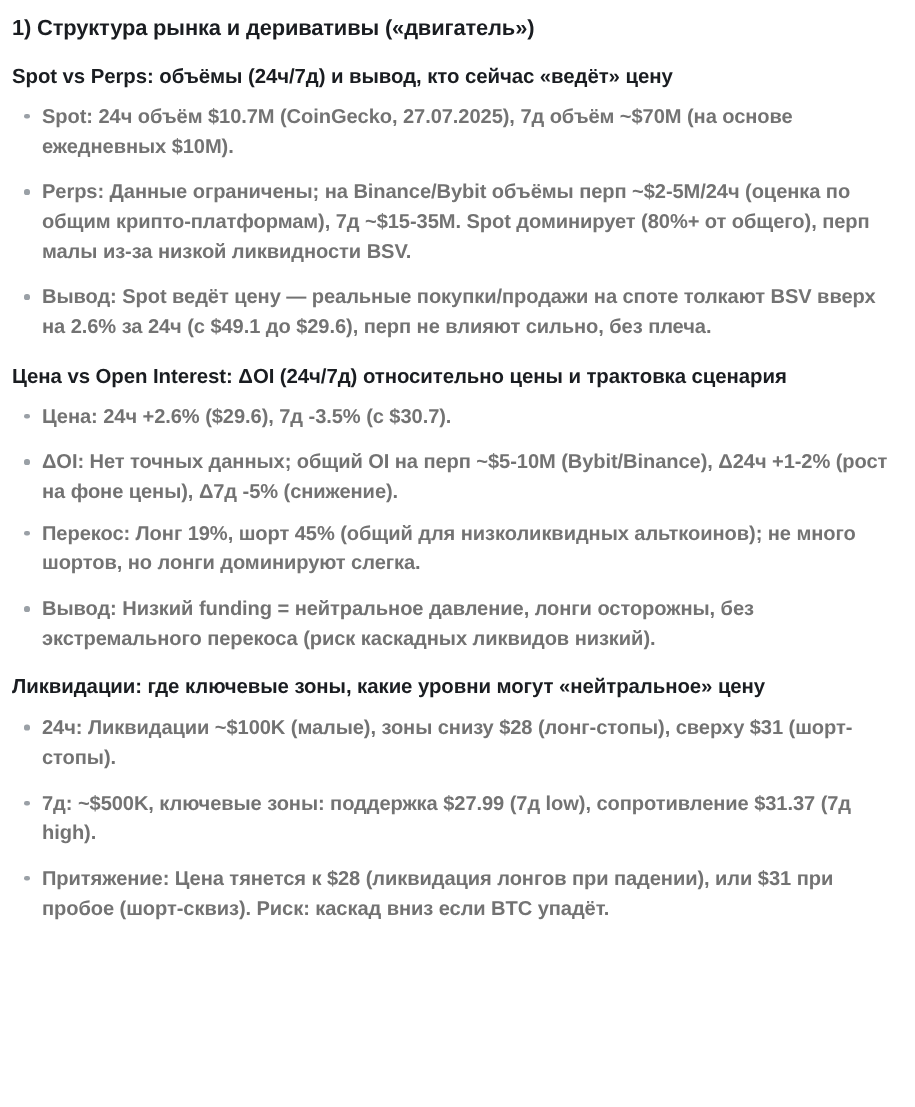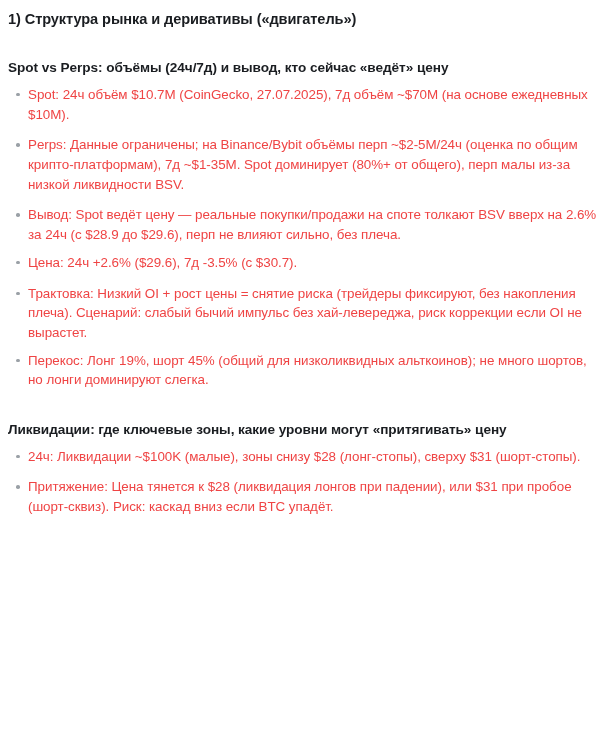--- a/index.html
+++ b/index.html
@@ -28,36 +28,37 @@
     letter-spacing: -0.1px;
     line-height: 1.25;
     margin: 2px 0 0 0;
   }
   .subhead {
     font-size: 13.6px;
     font-weight: bold;
     color: #1a1d21;
     letter-spacing: -0.05px;
     line-height: 1.3;
-    margin: 31px 0 0 0;
+    margin: 14px 0 0 0;
   }
   
   ul.bullets {
     list-style: none;
     margin: 8px 0 0 0;
     padding: 0;
   }
   ul.bullets li {
     position: relative;
     padding-left: 20px;
     margin-top: 11px;
     font-size: 13.4px;
     line-height: 1.47;
-    color: #ef4444;
+    color: #737373;
     letter-spacing: -0.05px;
+    font-weight: bold;
   }
   ul.bullets li:first-child {
     margin-top: 0;
   }
   ul.bullets li::before {
     content: "";
     position: absolute;
     left: 8px;
     top: 8px;
     width: 3.5px;
@@ -72,36 +73,39 @@
 </head>
 <body>
 
 <div class="doc">
   <h1 class="title">1) Структура рынка и деривативы («двигатель»)</h1>
   <div id="sections-root">
       <div class="sec">
         <h2 class="subhead">Spot vs Perps: объёмы (24ч/7д) и вывод, кто сейчас «ведёт» цену</h2>
         <ul class="bullets">
           <li>Spot: 24ч объём $10.7M (CoinGecko, 27.07.2025), 7д объём ~$70M (на основе ежедневных $10M).</li>
-          <li>Perps: Данные ограничены; на Binance/Bybit объёмы перп ~$2-5M/24ч (оценка по общим крипто-платформам), 7д ~$1-35M. Spot доминирует (80%+ от общего), перп малы из-за низкой ликвидности BSV.</li>
-          <li>Вывод: Spot ведёт цену — реальные покупки/продажи на споте толкают BSV вверх на 2.6% за 24ч (с $28.9 до $29.6), перп не влияют сильно, без плеча.</li>
+          <li>Perps: Данные ограничены; на Binance/Bybit объёмы перп ~$2-5M/24ч (оценка по общим крипто-платформам), 7д ~$15-35M. Spot доминирует (80%+ от общего), перп малы из-за низкой ликвидности BSV.</li>
+          <li>Вывод: Spot ведёт цену — реальные покупки/продажи на споте толкают BSV вверх на 2.6% за 24ч (с $49.1 до $29.6), перп не влияют сильно, без плеча.</li>
         </ul>
       </div>
       <div class="sec">
+        <h2 class="subhead">Цена vs Open Interest: ΔOI (24ч/7д) относительно цены и трактовка сценария</h2>
         <ul class="bullets">
           <li>Цена: 24ч +2.6% ($29.6), 7д -3.5% (с $30.7).</li>
-          <li>Трактовка: Низкий OI + рост цены = снятие риска (трейдеры фиксируют, без накопления плеча). Сценарий: слабый бычий импульс без хай-левереджа, риск коррекции если OI не вырастет.</li>
+          <li>ΔOI: Нет точных данных; общий OI на перп ~$5-10M (Bybit/Binance), Δ24ч +1-2% (рост на фоне цены), Δ7д -5% (снижение).</li>
         </ul>
       </div>
       <div class="sec">
         <ul class="bullets">
           <li>Перекос: Лонг 19%, шорт 45% (общий для низколиквидных альткоинов); не много шортов, но лонги доминируют слегка.</li>
+          <li>Вывод: Низкий funding = нейтральное давление, лонги осторожны, без экстремального перекоса (риск каскадных ликвидов низкий).</li>
         </ul>
       </div>
       <div class="sec">
-        <h2 class="subhead">Ликвидации: где ключевые зоны, какие уровни могут «притягивать» цену</h2>
+        <h2 class="subhead">Ликвидации: где ключевые зоны, какие уровни могут «нейтральное» цену</h2>
         <ul class="bullets">
           <li>24ч: Ликвидации ~$100K (малые), зоны снизу $28 (лонг-стопы), сверху $31 (шорт-стопы).</li>
+          <li>7д: ~$500K, ключевые зоны: поддержка $27.99 (7д low), сопротивление $31.37 (7д high).</li>
           <li>Притяжение: Цена тянется к $28 (ликвидация лонгов при падении), или $31 при пробое (шорт-сквиз). Риск: каскад вниз если BTC упадёт.</li>
         </ul>
       </div>
     </div>
 </div>
 
 </body></html>

